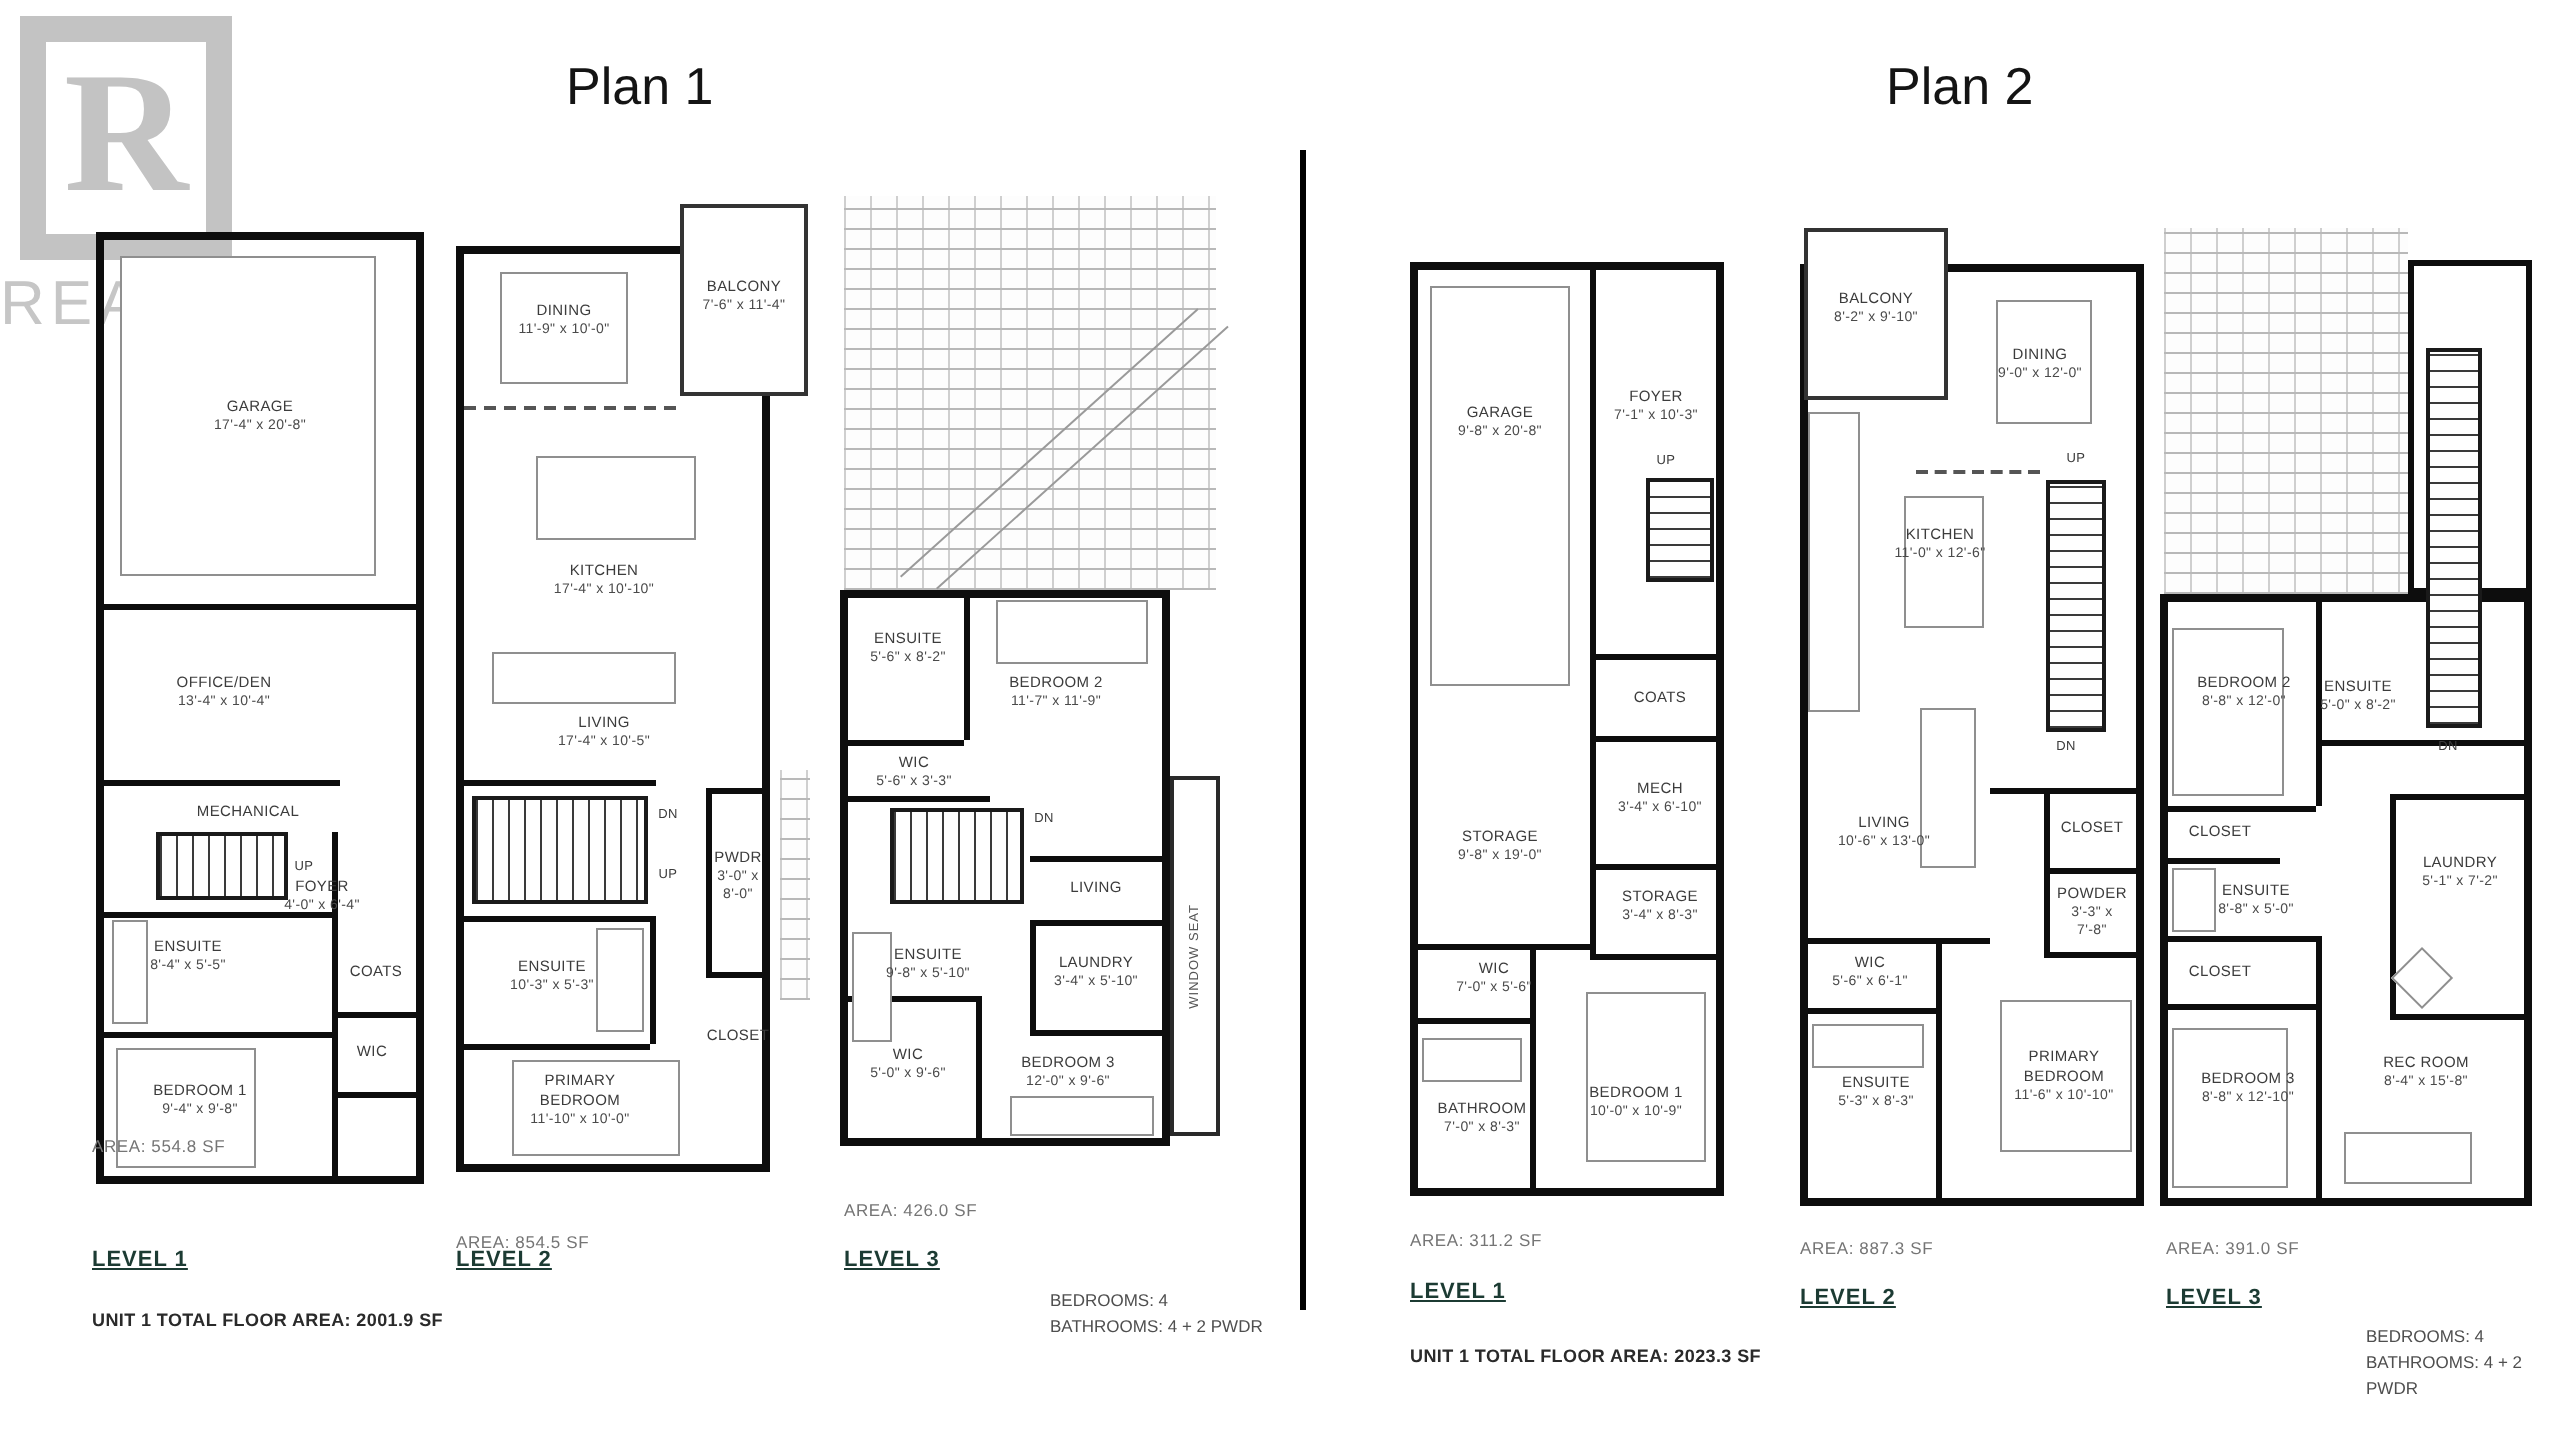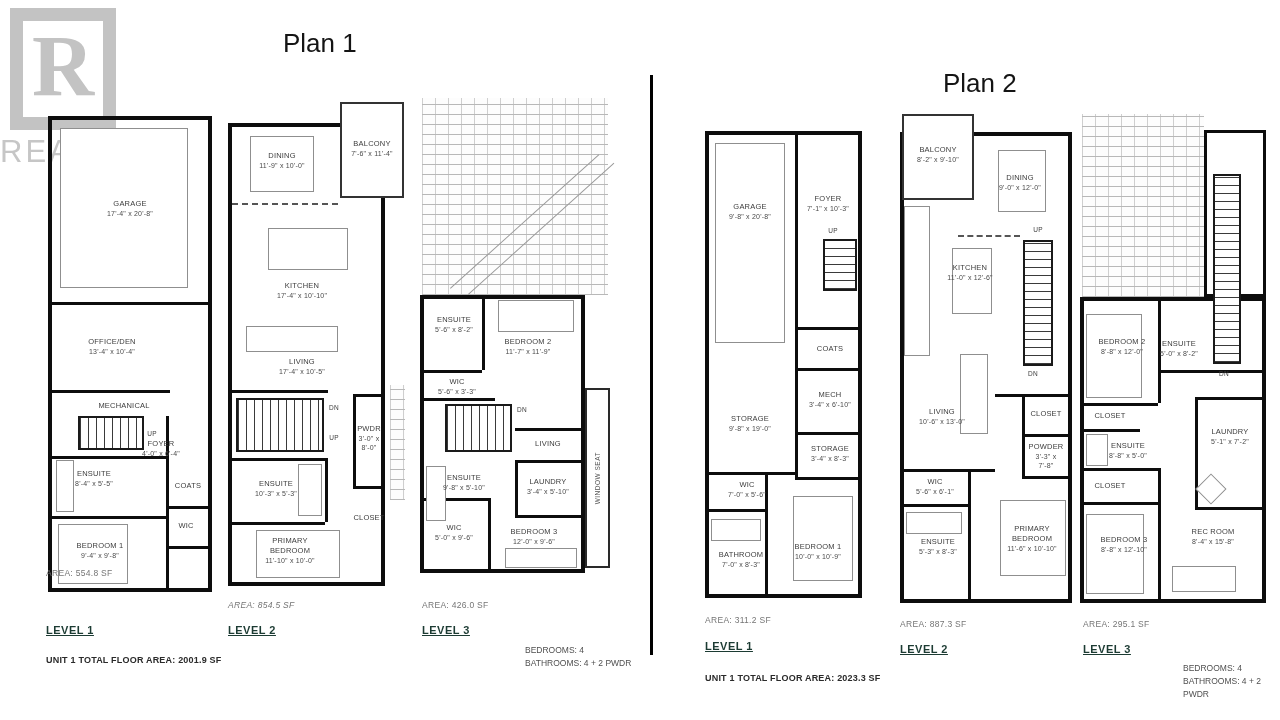--- a/index.html
+++ b/index.html
@@ -52,21 +52,21 @@
 </style>
 </head>
 <body>
 
 <div class="wm-box">
   <span class="wm-r">R</span>
 </div>
 <div class="wm-text"><span>REALTOR</span><sup>®</sup></div>
 
 <div class="plan-title" style="left:283px;top:28px;">Plan 1</div>
-<div class="plan-title" style="left:943px;top:28px;margin-top:40px;">Plan 2</div>
+<div class="plan-title" style="left:943px;top:28px;">Plan 2</div>
 <div class="divider"></div>
 
 <div class="fp" style="left:48px;top:116px;width:164px;height:476px;">
   <div class="outline" style="left:0;top:0;width:164px;height:476px;"></div>
   <div class="furn" style="left:12px;top:12px;width:128px;height:160px;"></div>
   <div class="wall" style="left:0;top:186px;width:164px;height:3px;"></div>
   <div class="wall" style="left:0;top:274px;width:122px;height:3px;"></div>
   <div class="stairs st-h" style="left:30px;top:300px;width:66px;height:34px;"></div>
   <div class="wall" style="left:0;top:340px;width:118px;height:3px;"></div>
   <div class="wall" style="left:118px;top:300px;width:3px;height:176px;"></div>
@@ -161,21 +161,21 @@
       <span class="dm">3'-0" x 8'-0"</span>
     </div>
   <div class="room" style="left:141px;top:420px;">
       <span class="nm">CLOSET</span>
     </div>
   <div class="room wrap" style="left:62px;top:452px;width:66px;">
       <span class="nm">PRIMARY BEDROOM</span>
       <span class="dm">11'-10" x 10'-0"</span>
     </div>
 </div>
-<div class="area-label" style="left:228px;top:600px;font-style:italic;">AREA: 854.5 SF</div>
+<div class="area-label" style="left:228px;top:616px;">AREA: 854.5 SF</div>
 <div class="level-label" style="left:228px;top:624px;">LEVEL 2</div>
 
 <div class="fp" style="left:420px;top:98px;width:192px;height:492px;">
   <div class="roof" style="left:2px;top:0;width:186px;height:197px;"></div>
   <div class="diag" style="left:30px;top:190px;width:200px;transform:rotate(-42deg);"></div>
   <div class="diag" style="left:48px;top:196px;width:196px;transform:rotate(-42deg);"></div>
   <div class="outline" style="left:0;top:197px;width:165px;height:278px;"></div>
   <div class="vseat" style="left:165px;top:290px;width:25px;height:180px;">
     <span class="vtext">WINDOW SEAT</span>
   </div>
@@ -401,18 +401,18 @@
     </div>
   <div class="room" style="left:44px;top:430px;">
       <span class="nm">BEDROOM 3</span>
       <span class="dm">8'-8" x 12'-10"</span>
     </div>
   <div class="room" style="left:133px;top:422px;">
       <span class="nm">REC ROOM</span>
       <span class="dm">8'-4" x 15'-8"</span>
     </div>
 </div>
-<div class="area-label" style="left:1083px;top:619px;">AREA: 295.1 SF</div>
+<div class="area-label" style="left:1083px;top:619px;">AREA: 391.0 SF</div>
 <div class="level-label" style="left:1083px;top:643px;">LEVEL 3</div>
 <div class="summary" style="left:1183px;top:662px;">
   <span>BEDROOMS: 4</span>
   <span>BATHROOMS: 4 + 2 PWDR</span>
 </div>
 
 </body></html>

